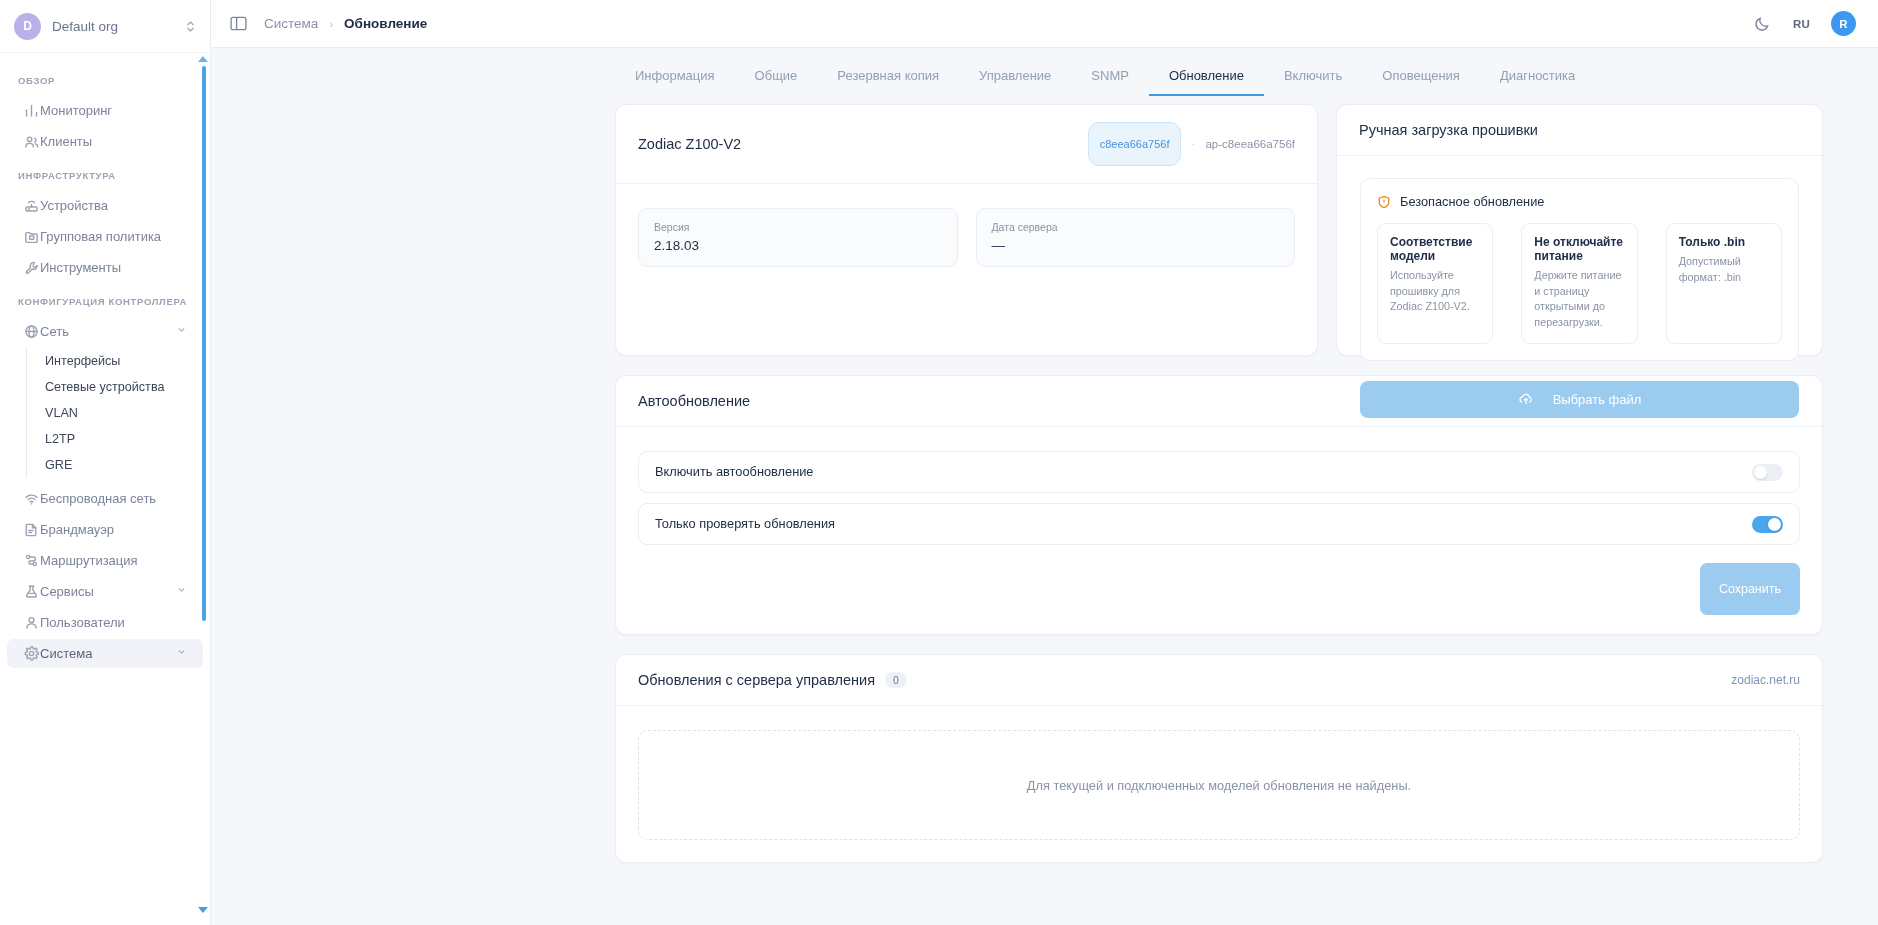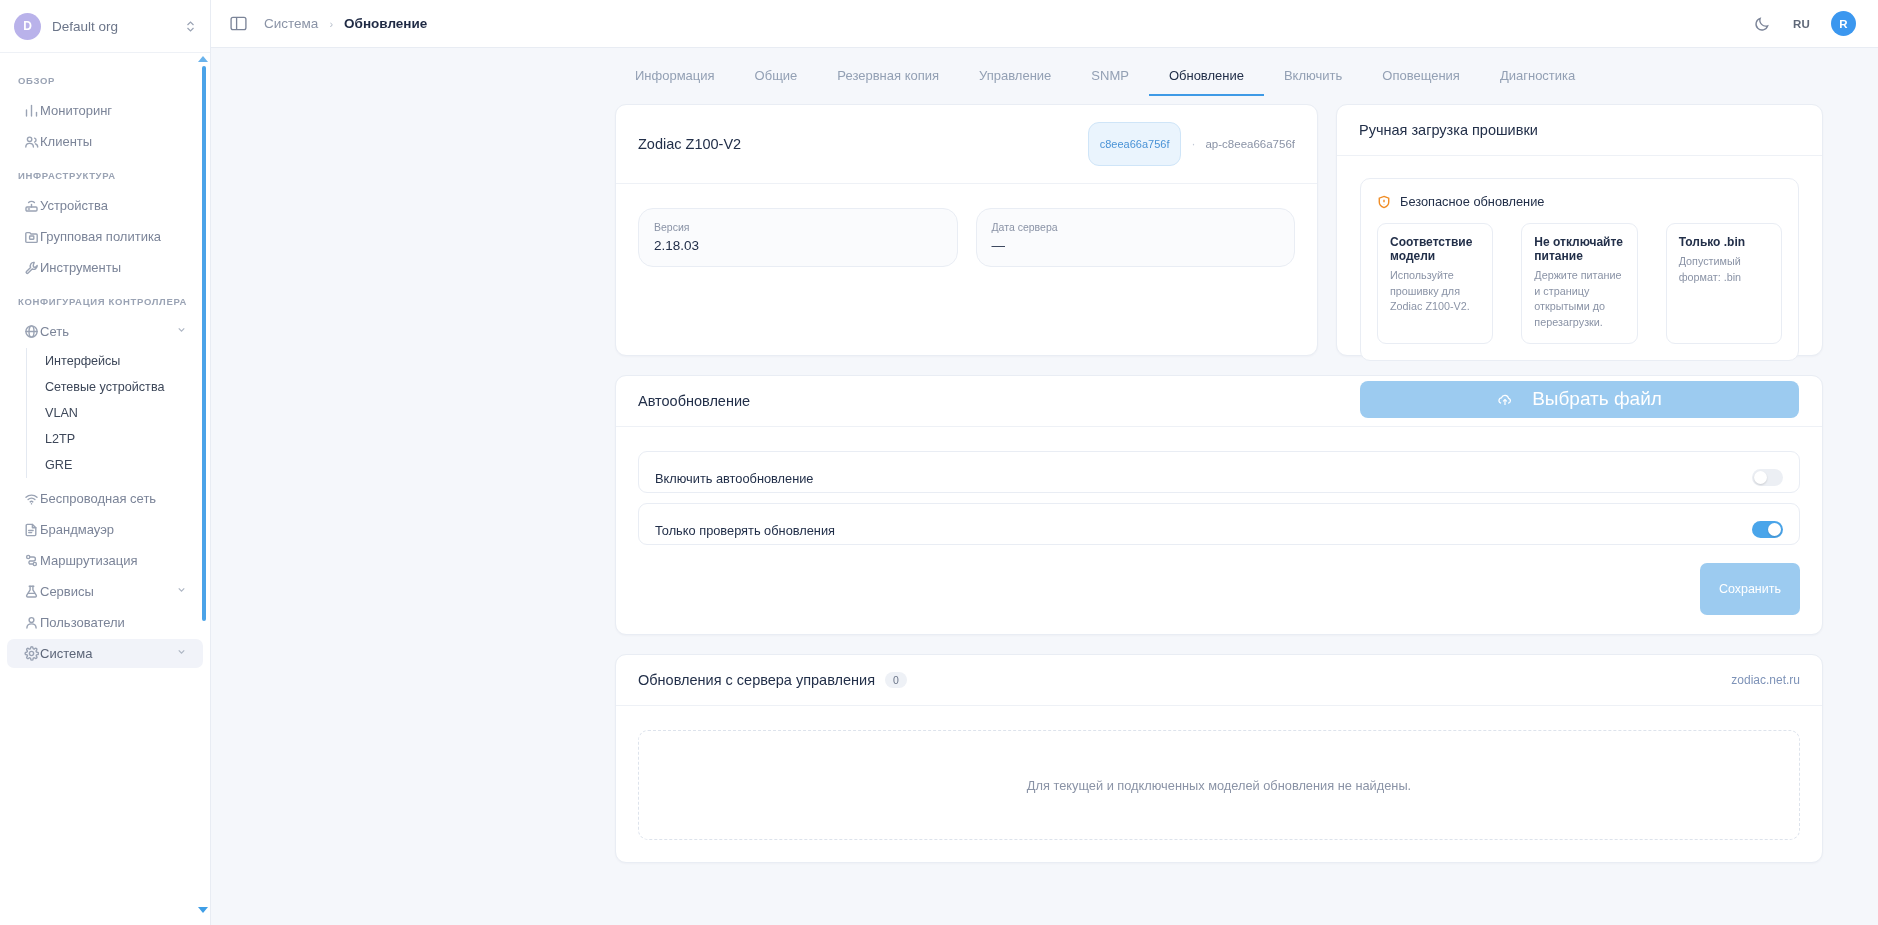--- a/index.html
+++ b/index.html
@@ -132,21 +132,21 @@
     border-radius: 11px; padding: 15px 11px; font-size: 11px;
   }
   .dot-sep { color: #c2cad6; font-size: 12px; }
   .mono-muted { font-size: 11.5px; color: #8a93a6; }
 
   .card-left { width: 703px; flex: 0 0 703px; height: 252px; }
   .card-right { flex: 1; height: 252px; }
 
   .fields { display: flex; gap: 18px; padding: 24px 22px; }
   .field {
-    flex: 1; background: #fafbfd; border: 1px solid #e9edf4; border-radius: 15px;
+    flex: 1; background: #fafbfd; border: 1px solid #e9edf4; border-radius: 9px;
     padding: 12px 15px 13px 15px; min-height: 51px;
   }
   .field-label { font-size: 10.5px; color: #8a93a6; margin-bottom: 5px; }
   .field-value { font-size: 13.5px; color: #222f49; }
 
   .rc-body { padding: 22px 23px 22px 23px; }
   .safe-box { border: 1px solid #e9edf4; border-radius: 10px; padding: 15px 16px 16px 16px; background:#fff; }
   .safe-head { display: flex; align-items: center; gap: 9px; margin-bottom: 14px; }
   .warn-ico { width: 14px; height: 14px; color: #f08c24; }
   .warn-ico svg { width: 14px; height: 14px; stroke: currentColor; fill:none; stroke-width: 1.6; }
@@ -154,30 +154,30 @@
   .tips { display: flex; gap: 28px; }
   .tip {
     flex: 1; border: 1px solid #e9edf4; border-radius: 9px; padding: 11px 12px 12px 12px;
   }
   .tip-h { font-size: 12px; color: #222f49; font-weight: 700; margin-bottom: 5px; }
   .tip-p { font-size: 10.8px; color: #8a93a6; line-height: 1.45; }
 
   .file-btn {
     margin-top: 20px; height: 37px; border-radius: 8px; background: #9ccbf0;
     display: flex; align-items: center; justify-content: center; gap: 19px;
-    color: #fff; font-size: 19px; cursor: pointer; border: none; width: 100%;
+    color: #fff; font-size: 13px; cursor: pointer; border: none; width: 100%;
   }
   .file-btn .up { width: 16px; height: 16px; }
   .file-btn .up svg { width: 16px; height: 16px; stroke: #fff; fill: none; stroke-width: 1.4; }
 
   .card-wide { margin-top: 19px; }
   .auto-body { padding: 24px 22px 19px 22px; }
   .toggle-row {
-    display: flex; align-items: flex-end; border: 1px solid #e9edf4; border-radius: 9px;
-    padding: 6px 16px; height: 42px; margin-bottom: 10px; background:#fff;
+    display: flex; align-items: flex-start; border: 1px solid #e9edf4; border-radius: 9px;
+    padding: 12px 16px; height: 42px; margin-bottom: 10px; background:#fff;
   }
   .toggle-label { font-size: 12.8px; color: #222f49; }
   .switch {
     margin-left: auto; width: 31px; height: 17px; border-radius: 10px;
     background: #eceff4; position: relative; cursor: pointer; flex: 0 0 31px;
   }
   .switch .knob {
     position: absolute; top: 2px; left: 2px; width: 13px; height: 13px; border-radius: 50%;
     background: #fff; box-shadow: 0 1px 2px rgba(0,0,0,.15);
   }

